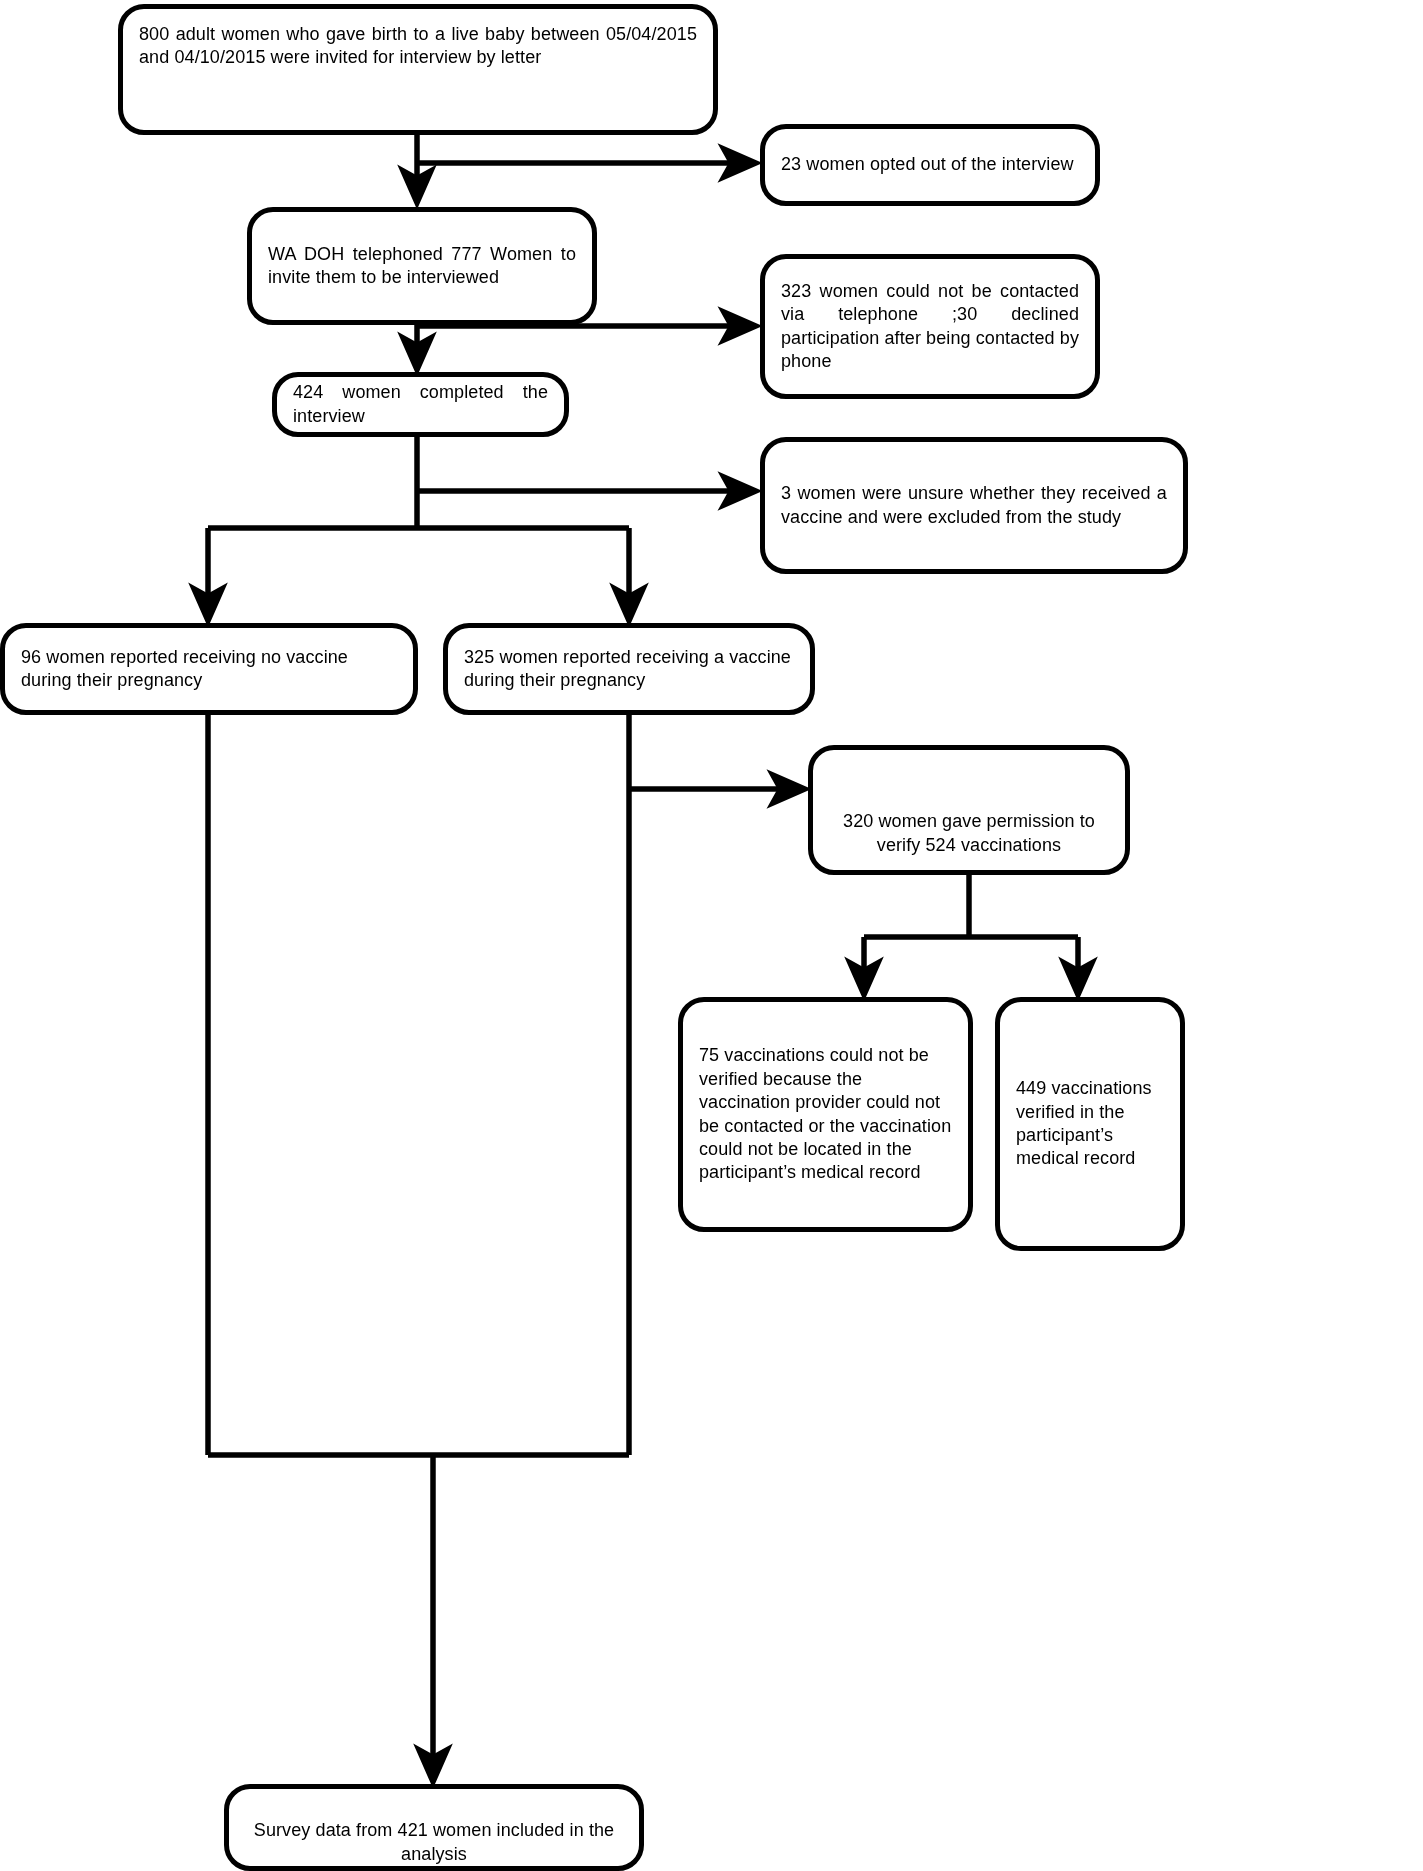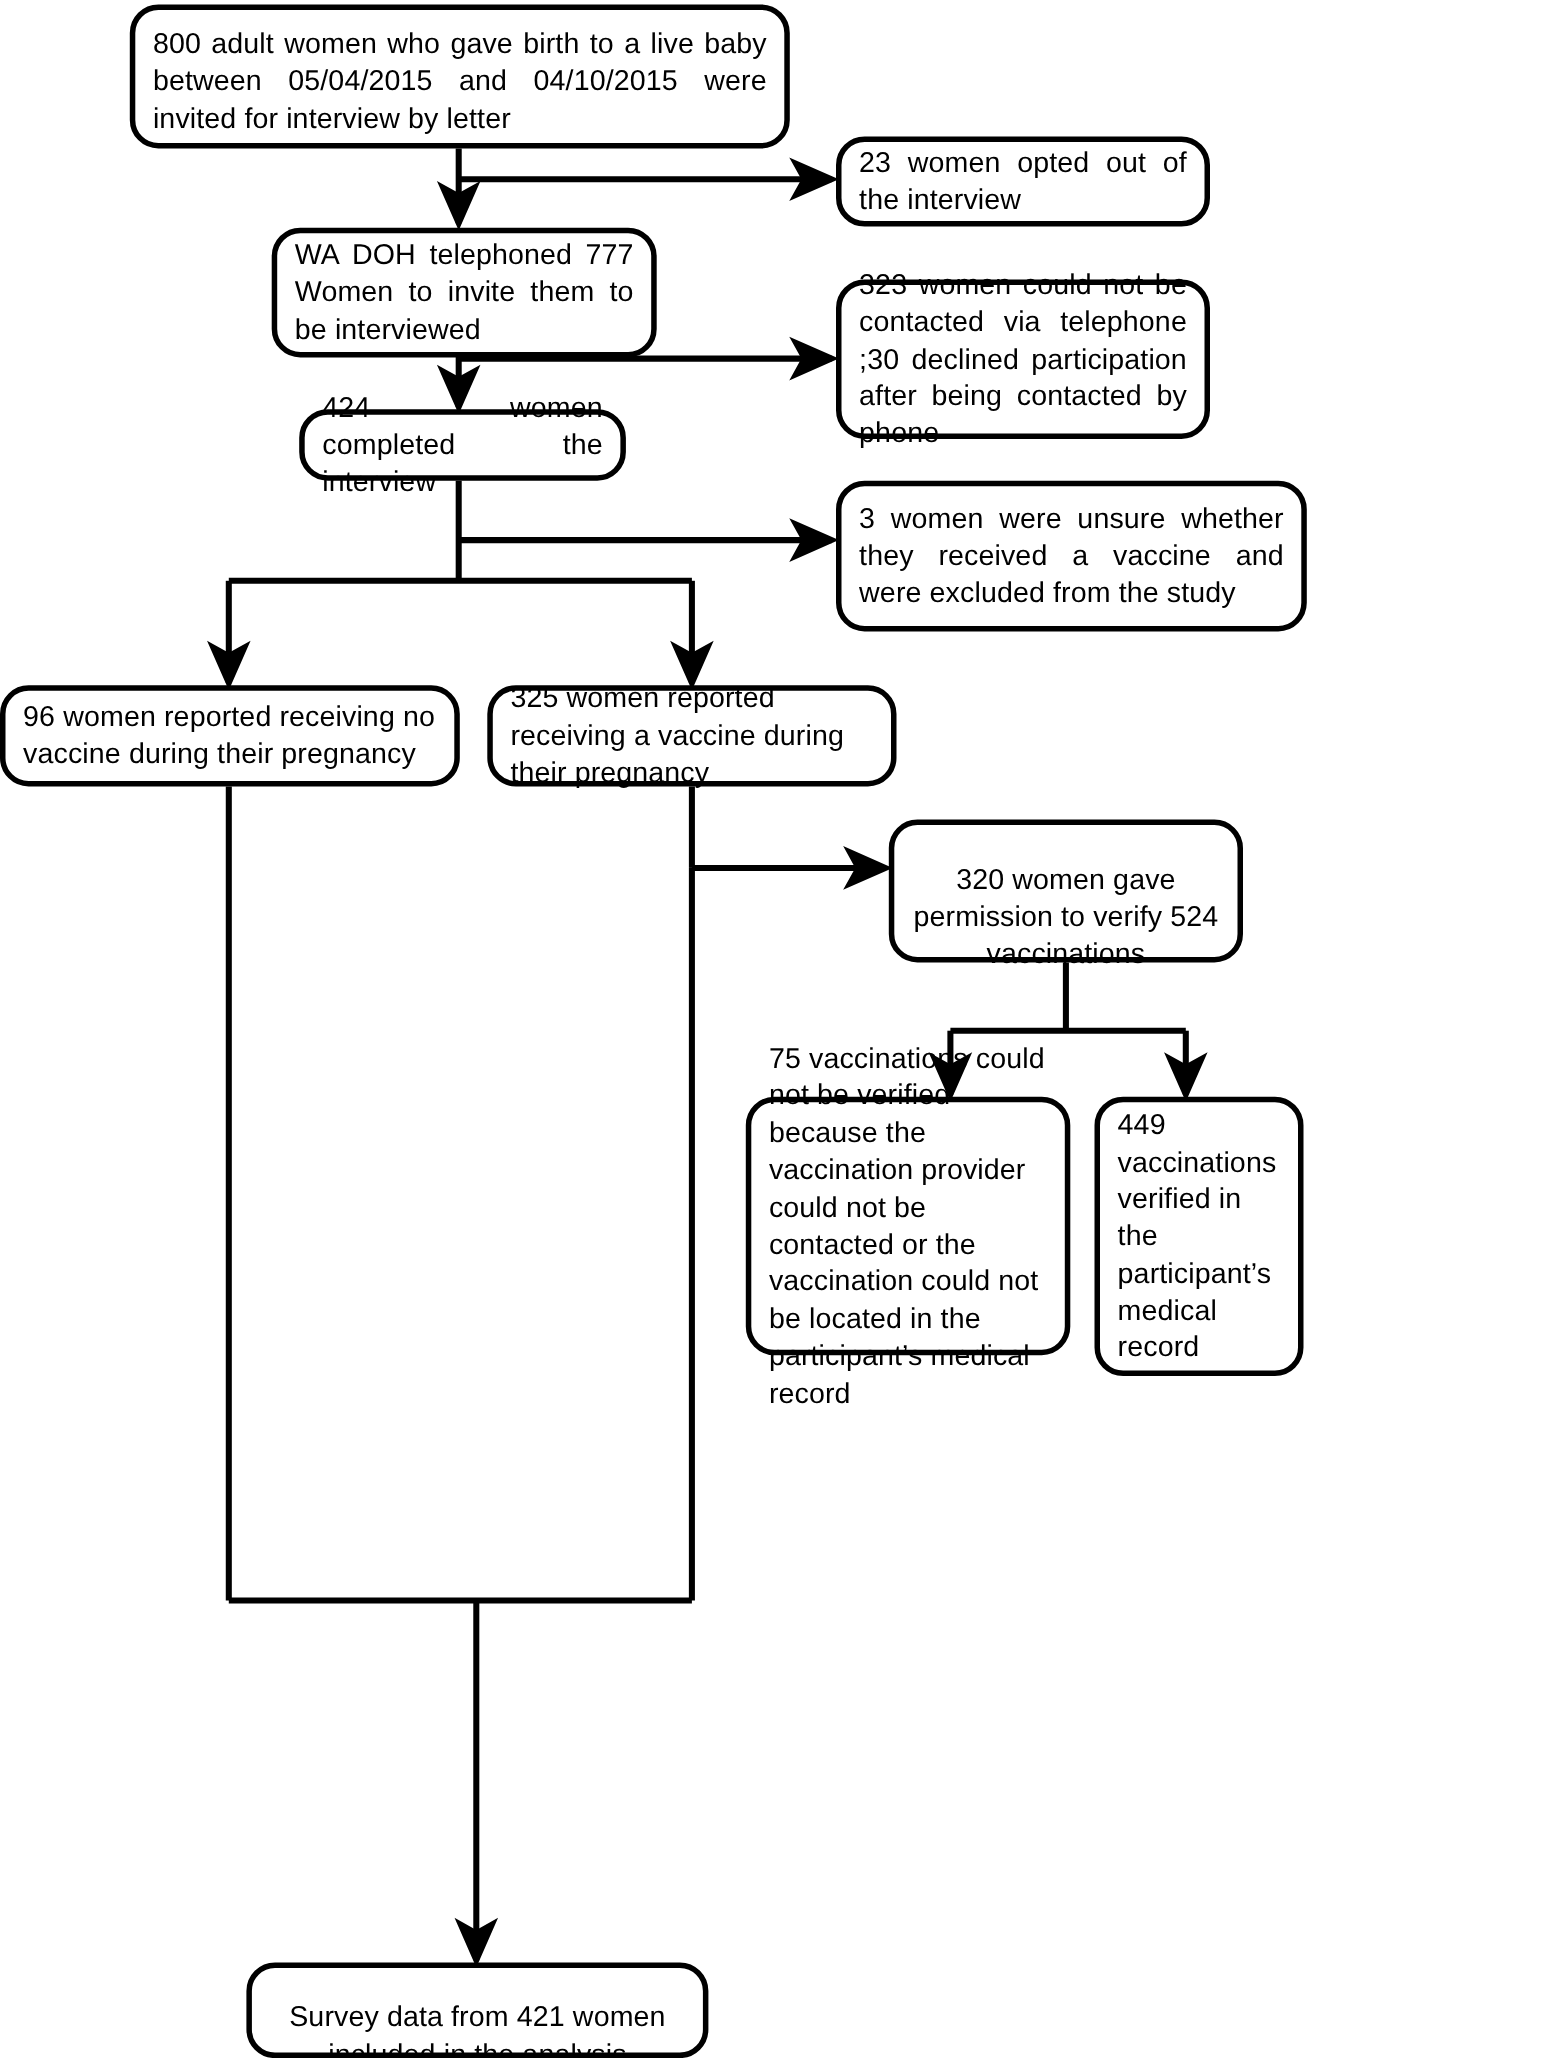--- a/index.html
+++ b/index.html
@@ -33,21 +33,21 @@
     border-radius: 26px;
     background: #ffffff;
     display: flex;
     align-items: center;
     justify-content: flex-start;
   }
   .node .txt {
     display: block;
     width: 100%;
     padding: 0 16px;
-    font-size: 26px;
+    font-size: 18px;
     line-height: 1.30;
     letter-spacing: 0.1px;
   }
   .just .txt { text-align: justify; text-align-last: left; }
   .left .txt { text-align: left; }
   .center .txt { text-align: center; margin-top: 47px; }
   .node.vcenter { align-items: center; }
   .node.vtop { align-items: flex-start; }
   .node.vtop .txt { padding-top: 14px; }
 </style>
@@ -131,17 +131,17 @@
   </div>
 
   <div class="node left vcenter" style="left:678px; top:997px; width:295px; height:235px;">
     <span class="txt">75 vaccinations could not be verified because the vaccination provider could not be contacted or the vaccination could not be located in the participant’s medical record</span>
   </div>
 
   <div class="node left vcenter" style="left:995px; top:997px; width:190px; height:254px;">
     <span class="txt">449 vaccinations verified in the participant’s medical record</span>
   </div>
 
-  <div class="node center vcenter" style="left:224px; top:1784px; width:420px; height:87px;">
+  <div class="node center vcenter" style="left:224px; top:1784px; width:420px; height:87px;align-items:flex-end;">
     <span class="txt">Survey data from 421 women included in the analysis</span>
   </div>
 
 </div>
 
 </body></html>

